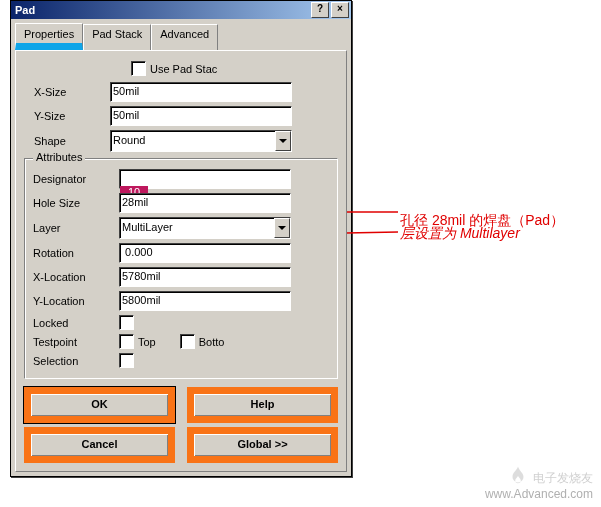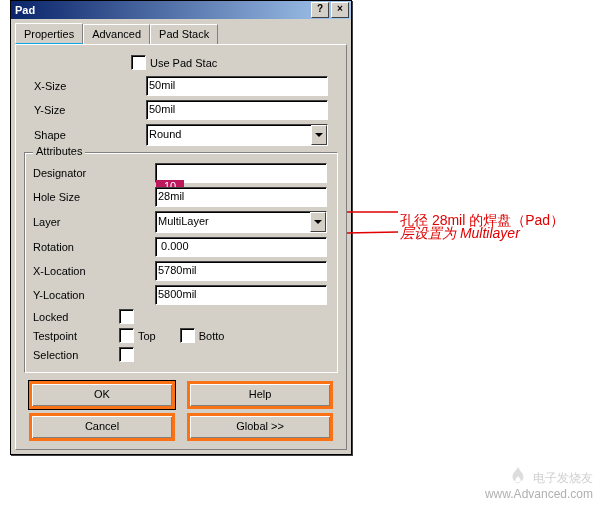--- a/index.html
+++ b/index.html
@@ -61,21 +61,21 @@
     border-bottom: none;
     background: #d4d0c8;
     margin-right: 0px;
     position: relative;
     top: 1px;
     border-top-color:#fff;
     border-left-color:#fff;
   }
   .tab.active {
     background: #d4d0c8;
-    border-bottom: 1px solid #0ea5e9;
+    border-bottom: 7px solid #0ea5e9;
     z-index: 2;
     top: 0px;
     padding-top:4px;
   }
   .tabpanel {
     border: 1px solid #808080;
     border-top-color:#fff;
     border-left-color:#fff;
     padding: 10px 8px 8px 8px;
     background: #d4d0c8;
@@ -98,21 +98,20 @@
     border: 1px solid #808080;
     border-top-color:#404040;
     border-left-color:#404040;
     border-right-color:#fff;
     border-bottom-color:#fff;
     box-shadow: inset 1px 1px 0 #000;
   }
   .textfield, .combo {
     flex: 1;
     max-width: 170px;
-    margin-left: 36px;
   }
   .textfield input, .combo input {
     border: none;
     outline: none;
     width: 100%;
     height: 16px;
     font-family: inherit;
     font-size: 11px;
     padding: 0 2px;
     background: transparent;
@@ -178,24 +177,25 @@
   .btnrow {
     display:flex;
     gap: 12px;
     justify-content:center;
     margin-top:8px;
   }
   .btn {
     width: 140px;
     height: 22px;
     background:#d4d0c8;
-    border:3px solid #f97316;
+    border:7px solid #f97316;
     box-shadow: inset 1px 1px 0 #fff, inset -1px -1px 0 #808080;
     text-align:center;
     line-height:20px;
+    font-weight:bold;
   }
   .btn.default{
     box-shadow: inset 1px 1px 0 #fff, inset -1px -1px 0 #808080, 0 0 0 1px #000;
   }
   .usepad-row{
     display:flex;
     align-items:center;
     margin-left: 107px;
     margin-bottom:6px;
   }
@@ -242,22 +242,22 @@
 
 <div class="window">
   <div class="titlebar">
     <span class="title-text">Pad</span>
     <span class="tb-btn">?</span>
     <span class="tb-btn">×</span>
   </div>
   <div class="client">
     <div class="tabs">
       <div class="tab active">Properties</div>
+      <div class="tab">Pad Stack</div>
       <div class="tab">Advanced</div>
-      <div class="tab">Pad Stack</div>
     </div>
     <div class="tabpanel">
 
       <div class="usepad-row">
         <span class="checkbox"></span>
         <span>Use Pad Stac</span>
       </div>
 
       <div class="row upper-indent">
         <label class="lbl">X-Size</label>

